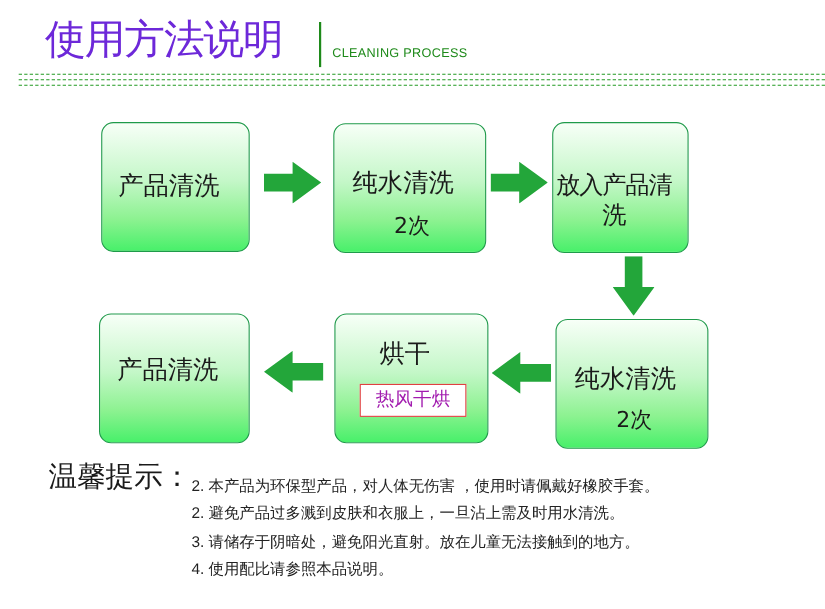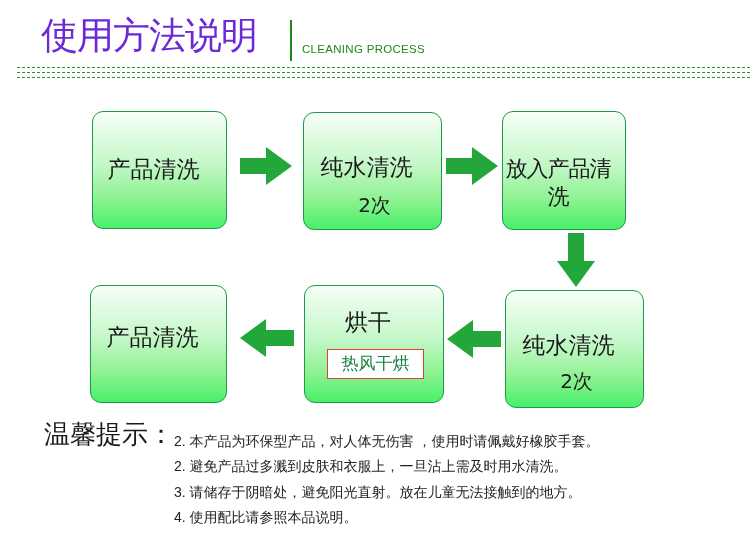--- a/index.html
+++ b/index.html
@@ -11,21 +11,21 @@
   .subtitle { position:absolute; left:302px; top:43px; font-family:Liberation Sans, sans-serif;
               font-size:11.5px; color:#1e8a1a; letter-spacing:0.3px; }
   .dash { position:absolute; left:17px; width:733px; height:0;
           border-top:1.5px dashed #239a23; }
   .box { position:absolute; border:1.5px solid #1f9a4a; border-radius:11px;
          background:linear-gradient(to bottom,#f7fff7 0%,#c4f7c8 45%,#8df291 75%,#48f06a 100%);
          box-sizing:border-box; text-align:center; color:#1a1a1a; }
   .box .t { position:absolute; left:0; right:12px; font-size:23px; line-height:28px; }
   .box .s { position:absolute; left:4px; right:0; font-size:20px; line-height:24px; }
   .tag { position:absolute; border:1.5px solid #e04040; background:#ffffff;
-         font-size:17px; line-height:26px; text-align:center; color:#15803d; box-sizing:border-box; }
+         font-size:17px; line-height:26px; text-align:center; color:#a21caf; box-sizing:border-box; }
   svg.arrow { position:absolute; }
   .tips-label { position:absolute; left:44px; top:418px; font-size:26px; line-height:32px; color:#1a1a1a; }
   .tip { position:absolute; font-family:"Liberation Sans", "DejaVu Sans", sans-serif; font-size:14px; line-height:18px; color:#222; }
 </style>
 </head>
 <body>
 
 <div class="title">使用方法说明</div>
 <div class="vbar"></div>
 <div class="subtitle">CLEANING PROCESS</div>

